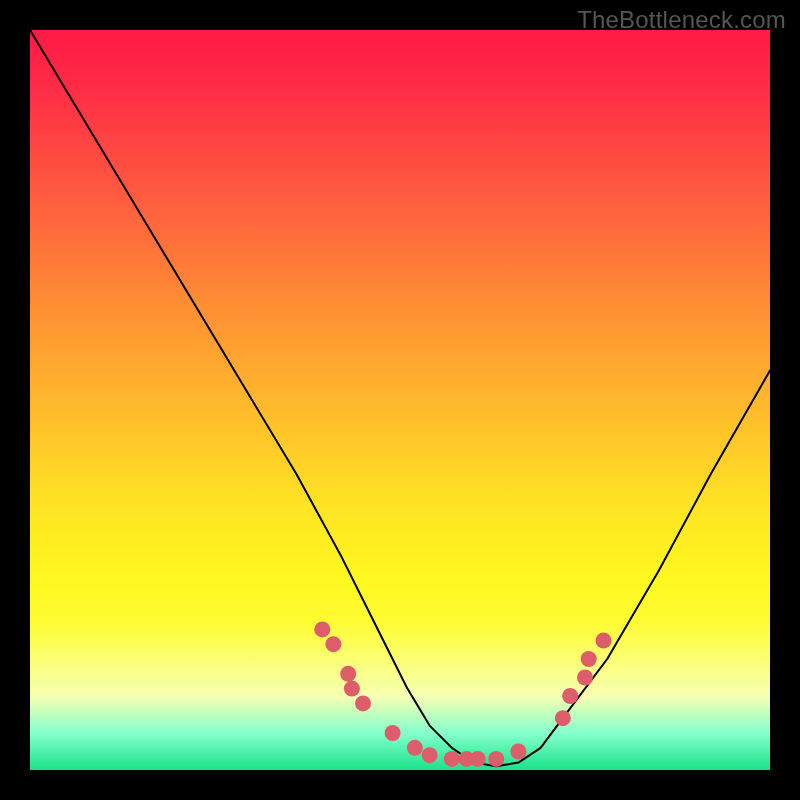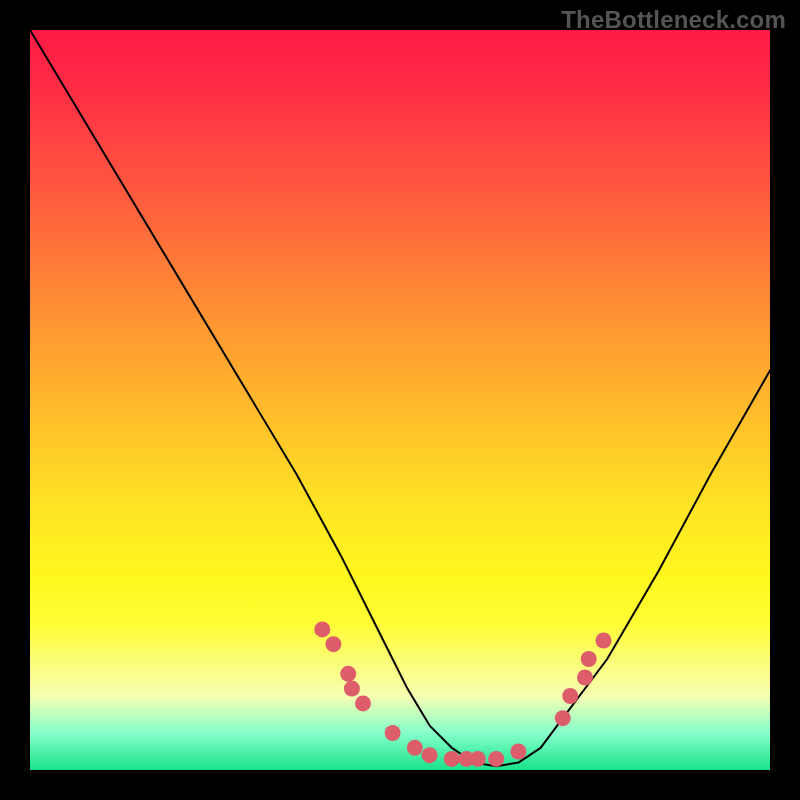--- a/index.html
+++ b/index.html
@@ -9,21 +9,21 @@
     width: 800px;
     height: 800px;
     background: #000;
   }
   .watermark {
     position: absolute;
     top: 6px;
     right: 14px;
     font-family: Arial, Helvetica, sans-serif;
     font-size: 24px;
-    font-weight: 700;
+    font-weight: 400;
     color: #555555;
     letter-spacing: 0.2px;
   }
   .plot {
     position: absolute;
     left: 30px;
     top: 30px;
     width: 740px;
     height: 740px;
     background: linear-gradient(to bottom,

